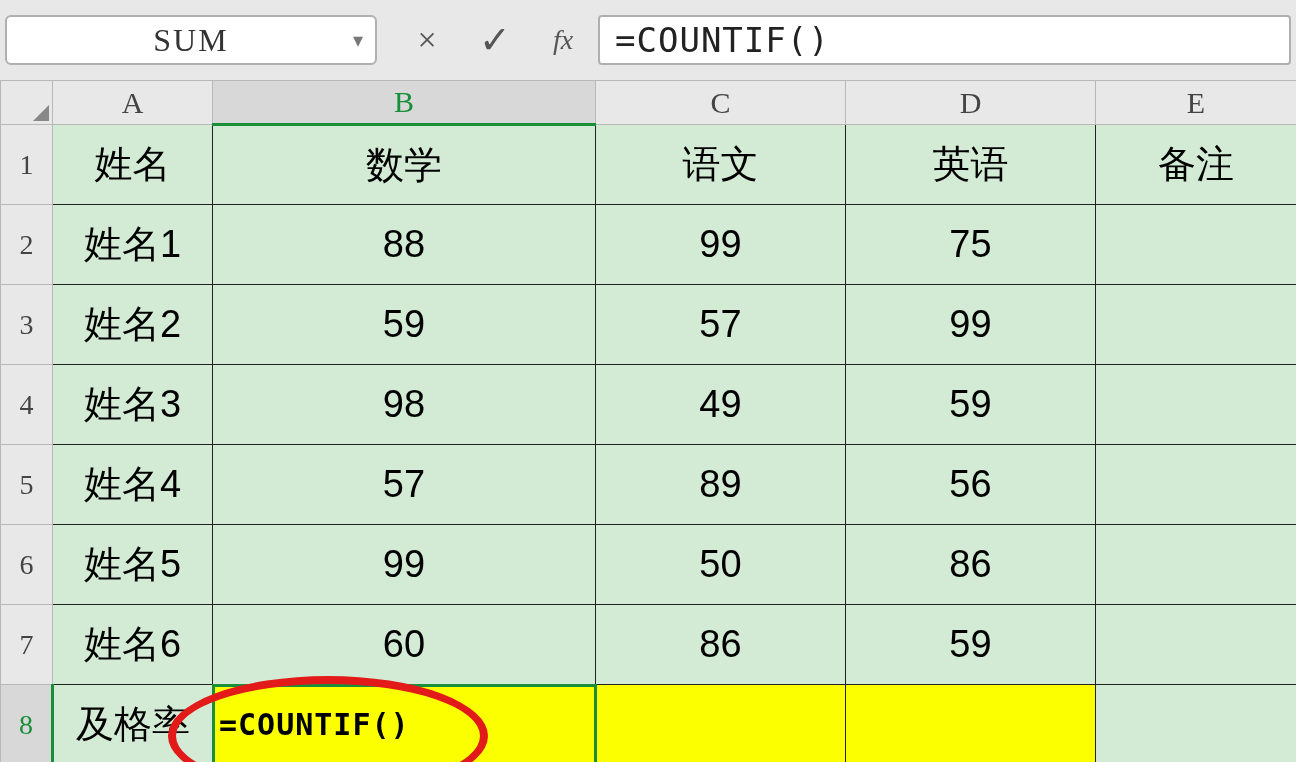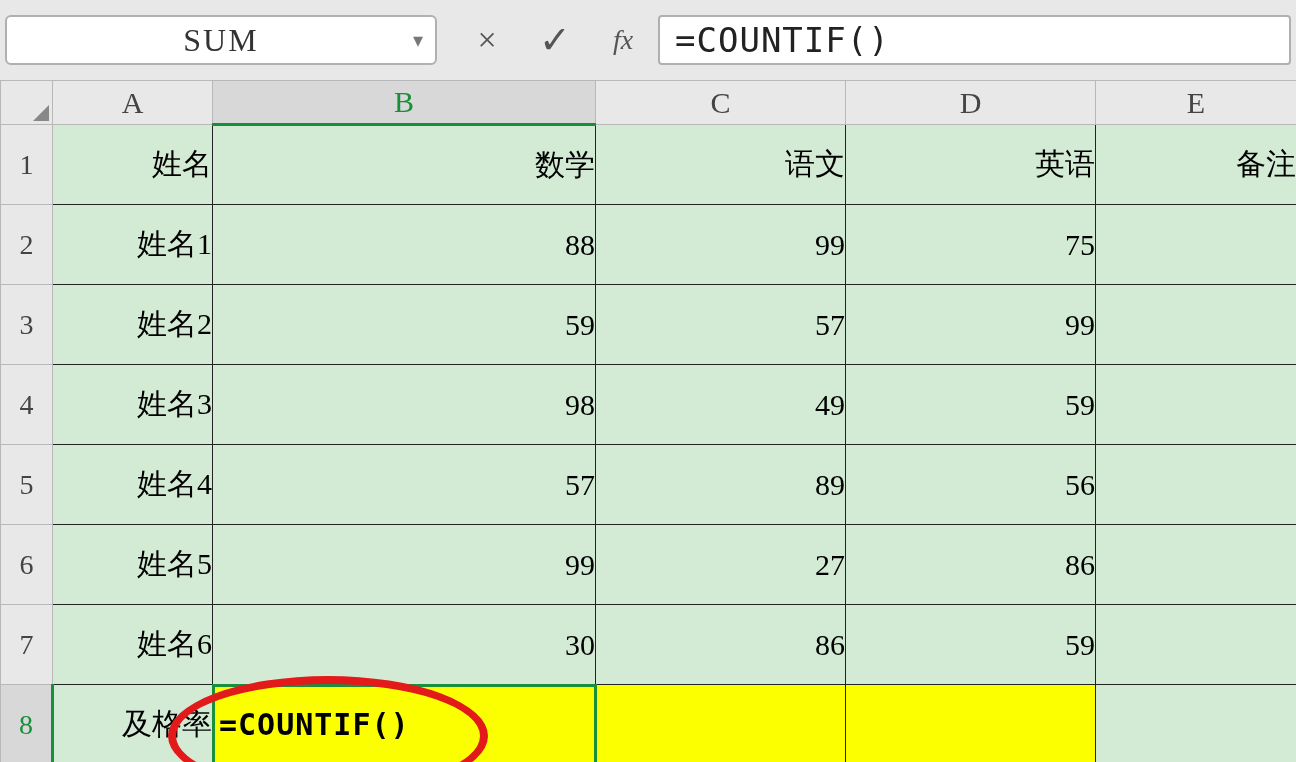--- a/index.html
+++ b/index.html
@@ -13,21 +13,21 @@
 
   
   .formula-bar {
     display: flex;
     align-items: center;
     padding: 15px 5px 15px 5px;
     gap: 0;
     background: #e8e8e8;
   }
   .name-box {
-    width: 432px;
+    width: 372px;
     height: 50px;
     background: #fff;
     border: 2px solid #b0b0b0;
     border-radius: 6px;
     display: flex;
     align-items: center;
     justify-content: center;
     position: relative;
     font-family: "SimSun", serif;
     font-size: 32px;
@@ -125,23 +125,23 @@
   }
   th.rowhdr.active {
     background: #d8d8d8;
     border-right: 3px solid #1a8f3a;
     color: #1a8f3a;
   }
 
   td.cell {
     height: 80px;
     border: 1px solid #b8b8b8;
-    text-align: right;
-    font-size: 30px;
-    font-family: Liberation Serif, serif;
+    text-align: center;
+    font-size: 38px;
+    font-family: Liberation Sans, sans-serif;
     background: #fff;
   }
   td.cell.data {
     background: #d3ebd4;
     border: 1px solid #222;
   }
   td.cell.yellow {
     background: #fcff00;
     border: 1px solid #222;
   }
@@ -246,28 +246,28 @@
         <td class="cell data">姓名4</td>
         <td class="cell data">57</td>
         <td class="cell data">89</td>
         <td class="cell data">56</td>
         <td class="cell data"></td>
       </tr>
       <tr>
         <th class="rowhdr">6</th>
         <td class="cell data">姓名5</td>
         <td class="cell data">99</td>
-        <td class="cell data">27</td>
+        <td class="cell data">50</td>
         <td class="cell data">86</td>
         <td class="cell data"></td>
       </tr>
       <tr>
         <th class="rowhdr">7</th>
         <td class="cell data">姓名6</td>
-        <td class="cell data">30</td>
+        <td class="cell data">60</td>
         <td class="cell data">86</td>
         <td class="cell data">59</td>
         <td class="cell data"></td>
       </tr>
       <tr>
         <th class="rowhdr active">8</th>
         <td class="cell data">及格率</td>
         <td class="cell yellow active">=COUNTIF()</td>
         <td class="cell yellow"></td>
         <td class="cell yellow"></td>

